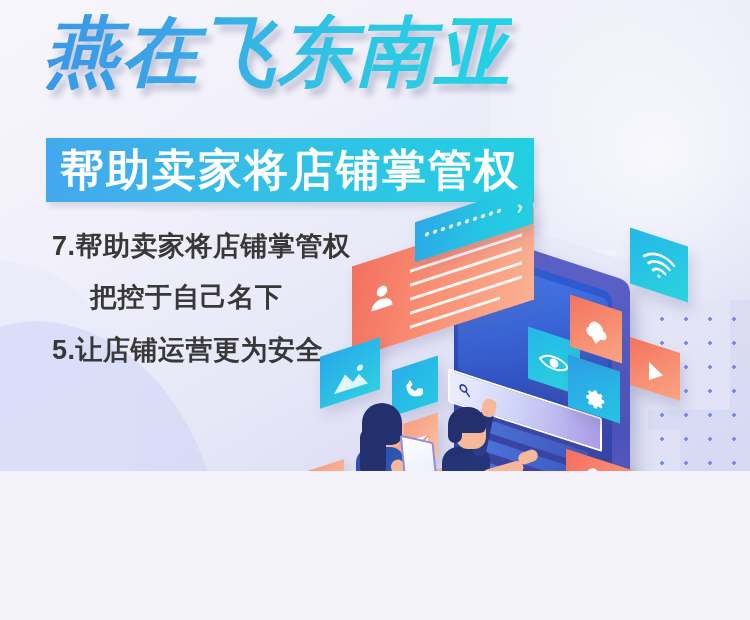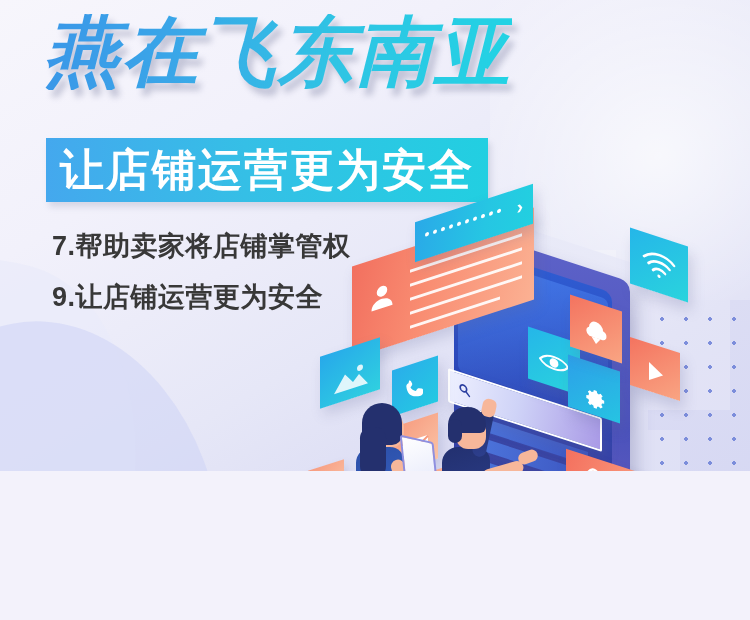--- a/index.html
+++ b/index.html
@@ -178,26 +178,27 @@
   <div class="bg-swirl"></div>
   <div class="bg-panel" style="left:430px;top:240px;width:78px;height:66px;"></div>
   <div class="bg-panel" style="left:520px;top:250px;width:96px;height:80px;opacity:.55;"></div>
   <div class="bg-panel" style="left:640px;top:300px;width:90px;height:110px;opacity:.5;"></div>
   <div class="bg-panel" style="left:610px;top:430px;width:70px;height:70px;opacity:.45;"></div>
   <div class="dotgrid"></div>
 
   <div class="headline">燕在飞东南亚</div>
 
   <div class="subband">
-    <span>让店铺运营更为安全</span>
+    <span>帮助卖家将店铺掌管权</span>
   </div>
 
   <div class="bullets">
     <div class="bullet b1">7.帮助卖家将店铺掌管权</div>
-    <div class="bullet">9.让店铺运营更为安全</div>
+    <div class="bullet b2">把控于自己名下</div>
+    <div class="bullet">5.让店铺运营更为安全</div>
   </div>
 
   <div class="illus">
 
     <div class="iso phone-back"></div>
     <div class="iso phone-mid"></div>
     <div class="iso phone-front"></div>
     <div class="iso phone-glow"></div>
 
     <div class="iso rowline card-r" style="left:128px;top:216px;width:130px;"></div>

